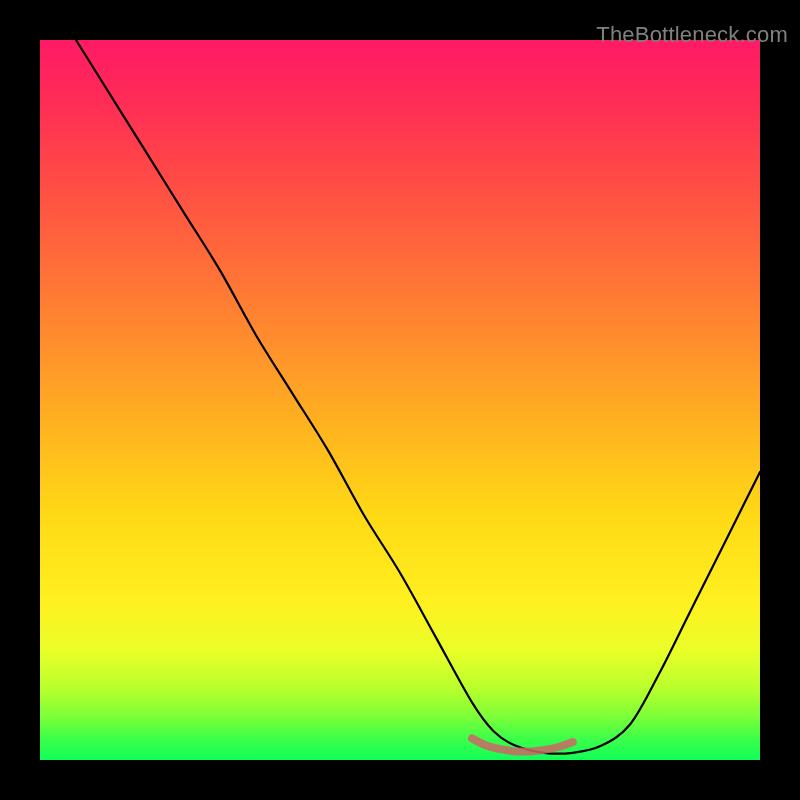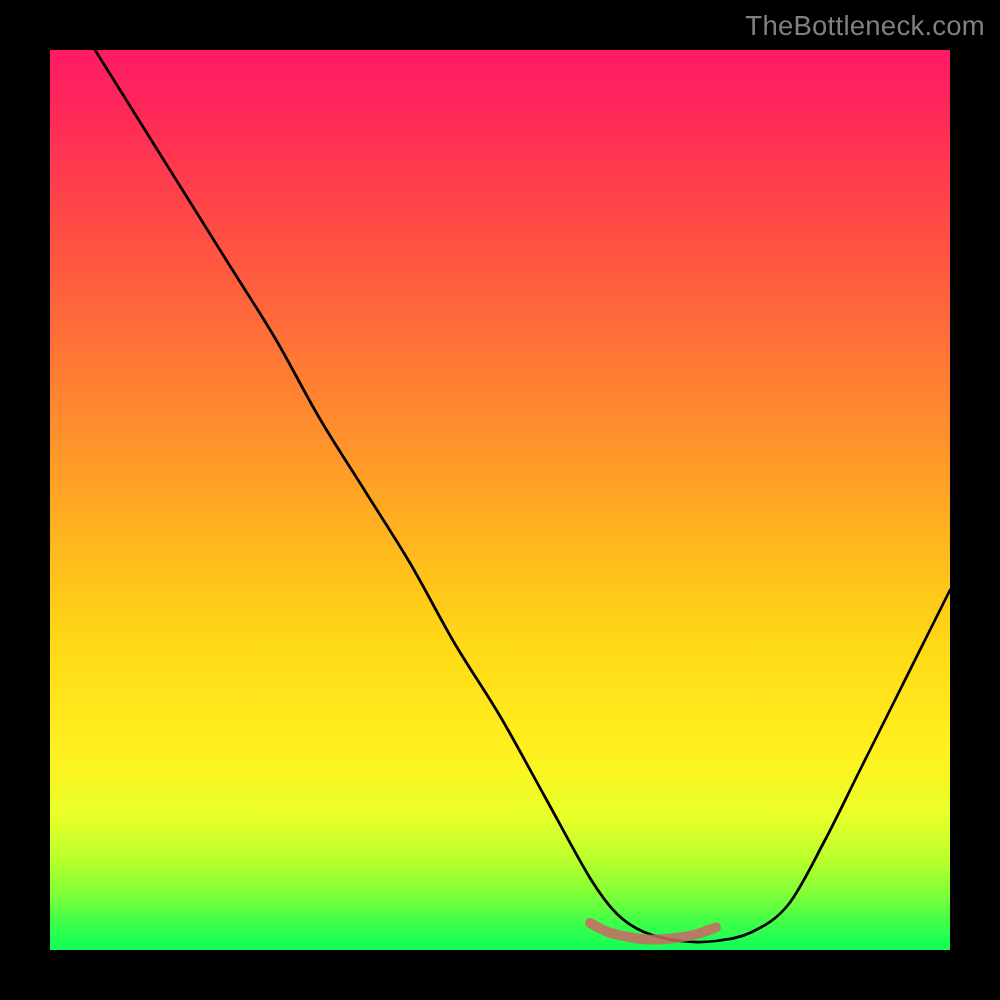--- a/index.html
+++ b/index.html
@@ -49,21 +49,21 @@
     position: absolute;
     left: 0;
     top: 0;
     width: 720px;
     height: 720px;
     display: block;
     overflow: visible;
   }
   .watermark {
     position: absolute;
-    top: 8px;
+    top: 22px;
     right: 12px;
     color: #808080;
     font-size: 22px;
     font-weight: 400;
     letter-spacing: 0.2px;
   }
 </style>
 </head>
 <body>
 

